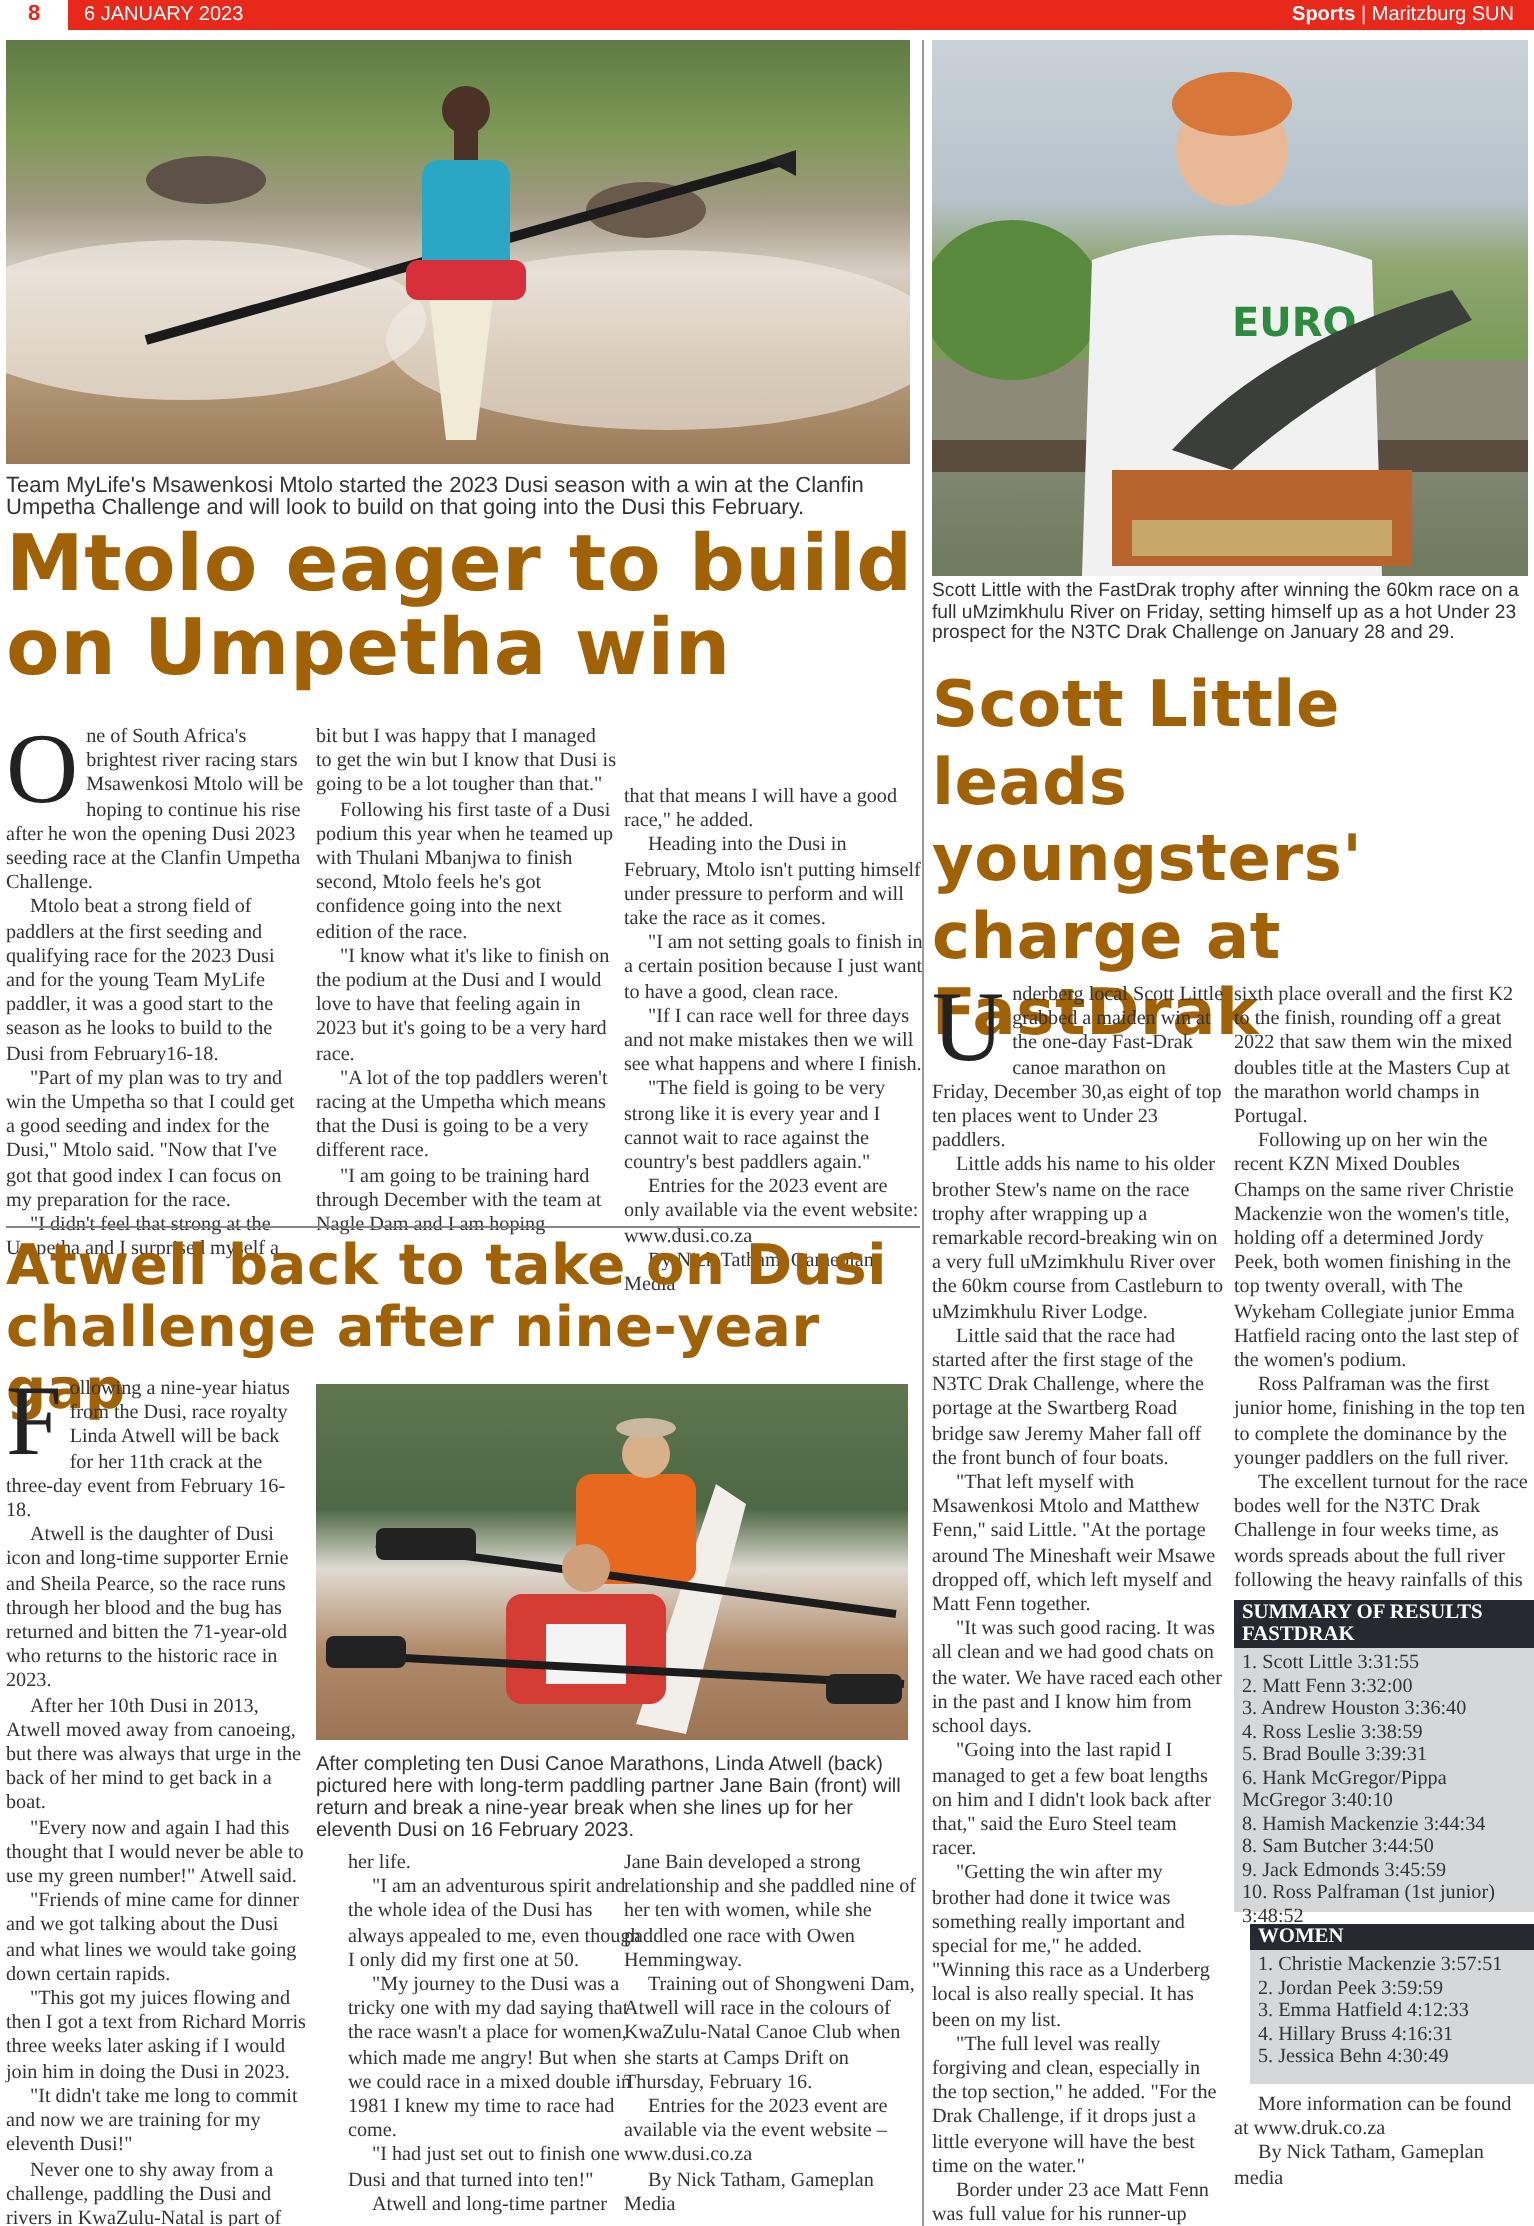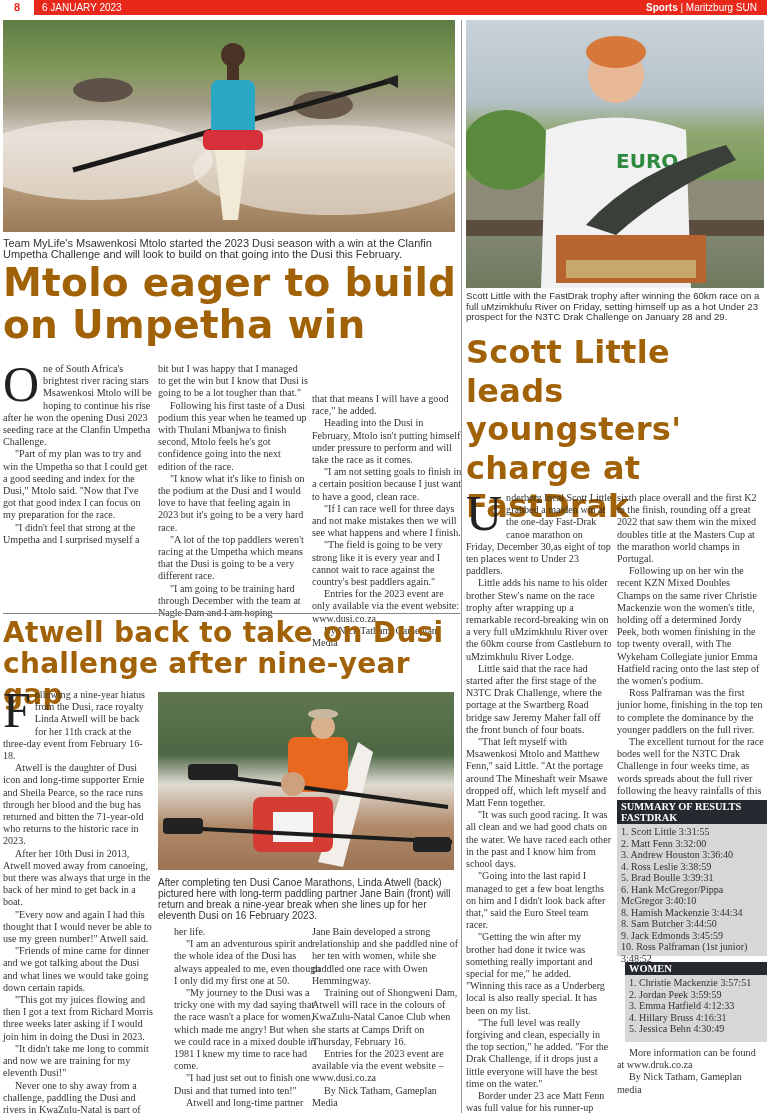--- a/index.html
+++ b/index.html
@@ -52,20 +52,21 @@
     <circle cx="230" cy="35" r="12" fill="#4a3326"></circle>
     <rect x="224" y="45" width="12" height="15" fill="#4a3326"></rect>
   </svg>
 </div>
 <div class="caption" style="left:3px; top:238px; width:452px;">Team MyLife's Msawenkosi Mtolo started the 2023 Dusi season with a win at the Clanfin Umpetha Challenge and will look to build on that going into the Dusi this February.</div>
 
 <div class="headline" style="left:3px; top:262px; width:455px; font-size:39px; line-height:42px;">Mtolo eager to build on Umpetha win</div>
 
 <div class="col" style="left:3px; top:363px; width:150px;">
   <p class="first"><span class="dropcap">O</span><span>ne of South Africa's brightest river racing stars Msawenkosi Mtolo will be hoping to continue his rise after he won the opening Dusi 2023 seeding race at the Clanfin Umpetha Challenge.</span></p>
+  <p>Mtolo beat a strong field of paddlers at the first seeding and qualifying race for the 2023 Dusi and for the young Team MyLife paddler, it was a good start to the season as he looks to build to the Dusi from February16-18.</p>
   <p>"Part of my plan was to try and win the Umpetha so that I could get a good seeding and index for the Dusi," Mtolo said. "Now that I've got that good index I can focus on my preparation for the race.</p>
   <p>"I didn't feel that strong at the Umpetha and I surprised myself a</p>
 </div>
 <div class="col" style="left:158px; top:363px; width:150px;">
   <p class="first">bit but I was happy that I managed to get the win but I know that Dusi is going to be a lot tougher than that."</p>
   <p>Following his first taste of a Dusi podium this year when he teamed up with Thulani Mbanjwa to finish second, Mtolo feels he's got confidence going into the next edition of the race.</p>
   <p>"I know what it's like to finish on the podium at the Dusi and I would love to have that feeling again in 2023 but it's going to be a very hard race.</p>
   <p>"A lot of the top paddlers weren't racing at the Umpetha which means that the Dusi is going to be a very different race.</p>
   <p>"I am going to be training hard through December with the team at Nagle Dam and I am hoping</p>
 </div>

